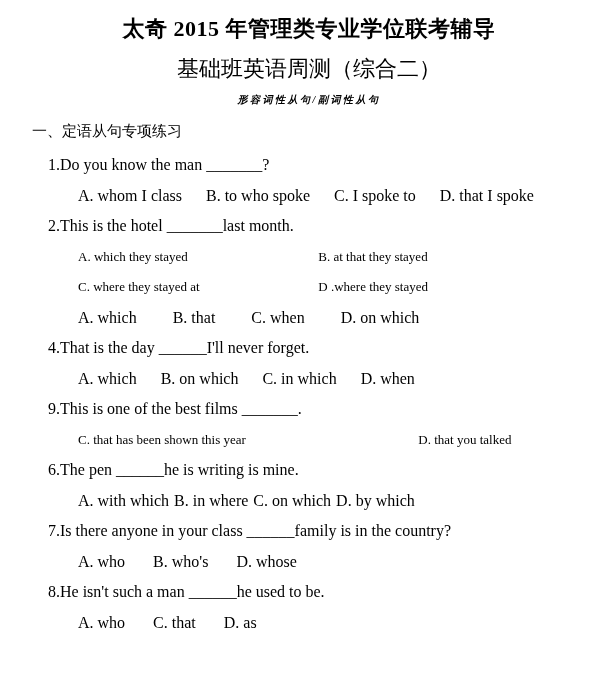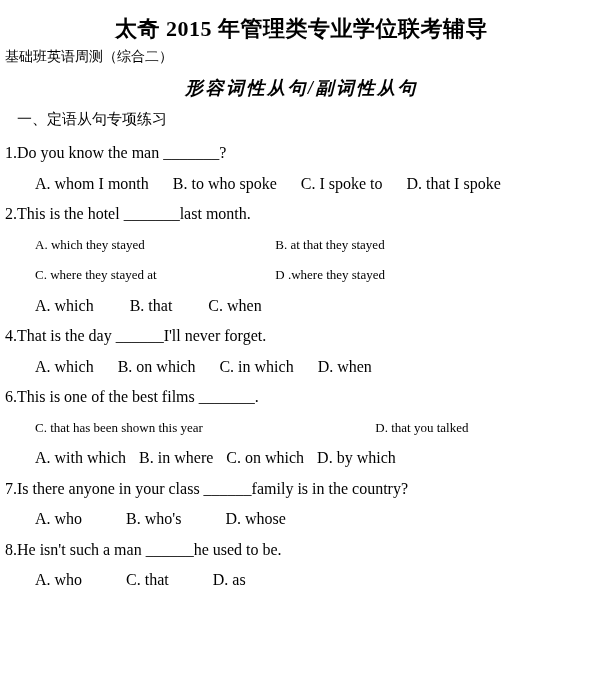--- a/index.html
+++ b/index.html
@@ -3,72 +3,73 @@
 <meta charset="utf-8">
 <style>
   * { margin: 0; padding: 0; box-sizing: border-box; }
   html, body {
     width: 601px; height: 699px;
     background: #ffffff;
     color: #000000;
     font-family: "Liberation Serif", serif;
     overflow: hidden;
   }
-  .page { width: 601px; height: 699px; padding: 14px 3px 0 5px; }
+  .page { width: 601px; height: 699px; padding: 14px 3px 0 20px; }
 
   .title {
     text-align: center;
     font-size: 22px;
     font-weight: bold;
     line-height: 30px;
     letter-spacing: 0.5px;
     white-space: nowrap;
   }
   .subtitle {
-    font-size: 14px;
-    margin-top: 2px;
+    text-align: center;
+    font-size: 22px;
+    margin-top: 14px;
     line-height: 22px;
     white-space: nowrap;
   }
   .topic {
     text-align: center;
-    font-size: 18px;
+    font-size: 10px;
     font-style: italic;
     font-weight: 600;
     letter-spacing: 2.5px;
     margin-top: 10px;
     line-height: 20px;
     white-space: nowrap;
   }
   .section {
     font-size: 15px;
     font-weight: normal;
     margin-top: 10px;
     line-height: 22px;
     padding-left: 12px;
     white-space: nowrap;
   }
-  .questions { margin-top: 8px; }
+  .questions { margin-top: 8px; margin-left: 28px; }
   .q-stem {
     font-size: 16px;
     line-height: 30.5px;
     height: 30.5px;
     white-space: nowrap;
   }
   .q-opts {
     display: flex;
     padding-left: 30px;
     font-size: 16px;
     line-height: 30.5px;
     height: 30.5px;
     white-space: nowrap;
   }
-  .g16 { gap: 13px; }
+  .g16 { gap: 5px; }
   .g24 { gap: 24px; }
-  .g28 { gap: 44px; }
+  .g28 { gap: 28px; }
   .g36 { gap: 36px; }
   .q-optrow {
     padding-left: 30px;
     font-size: 13px;
     line-height: 30.5px;
     height: 30.5px;
     white-space: nowrap;
   }
   .col1-q2 { display: inline-block; width: 237px; }
   .col1-q5 { display: inline-block; width: 337px; }
@@ -81,21 +82,21 @@
   <div class="title">太奇 2015 年管理类专业学位联考辅导</div>
   <div class="subtitle">基础班英语周测（综合二）</div>
   <div class="topic">形容词性从句/副词性从句</div>
   <div class="section">一、定语从句专项练习</div>
 
   <div class="questions">
 
     <div>
       <div class="q-stem">1.Do you know the man _______?</div>
       <div class="q-opts g24">
-        <span>A. whom I month</span>
+        <span>A. whom I class</span>
         <span>B. to who spoke</span>
         <span>C. I spoke to</span>
         <span>D. that I spoke</span>
       </div>
     </div>
 
     <div>
       <div class="q-stem">2.This is the hotel _______last month.</div>
       <div class="q-optrow">
         <span class="col1-q2">A. which they stayed</span>
@@ -105,42 +106,44 @@
         <span class="col1-q2">C. where they stayed at</span>
         <span>D .where they stayed</span>
       </div>
     </div>
 
     <div>
       <div class="q-opts g36">
         <span>A. which</span>
         <span>B. that</span>
         <span>C. when</span>
+        <span>D. on which</span>
       </div>
     </div>
 
     <div>
       <div class="q-stem">4.That is the day ______I'll never forget.</div>
       <div class="q-opts g24">
         <span>A. which</span>
         <span>B. on which</span>
         <span>C. in which</span>
         <span>D. when</span>
       </div>
     </div>
 
     <div>
-      <div class="q-stem">6.This is one of the best films _______.</div>
+      <div class="q-stem">9.This is one of the best films _______.</div>
       <div class="q-optrow">
         <span class="col1-q5">C. that has been shown this year</span>
         <span>D. that you talked</span>
       </div>
     </div>
 
     <div>
+      <div class="q-stem">6.The pen ______he is writing is mine.</div>
       <div class="q-opts g16">
         <span>A. with which</span>
         <span>B. in where</span>
         <span>C. on which</span>
         <span>D. by which</span>
       </div>
     </div>
 
     <div>
       <div class="q-stem">7.Is there anyone in your class ______family is in the country?</div>

